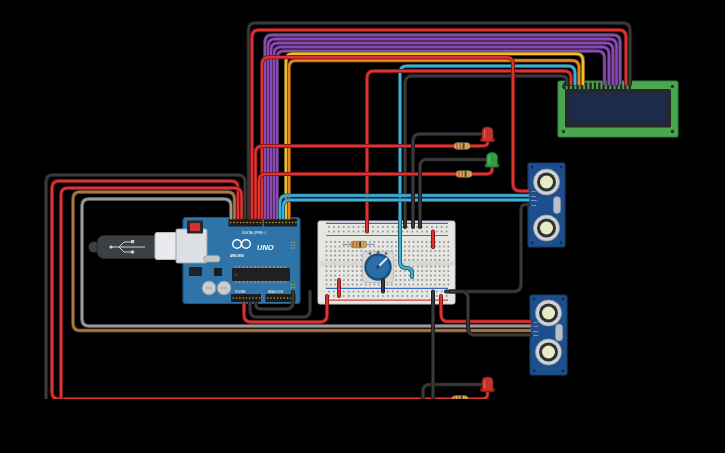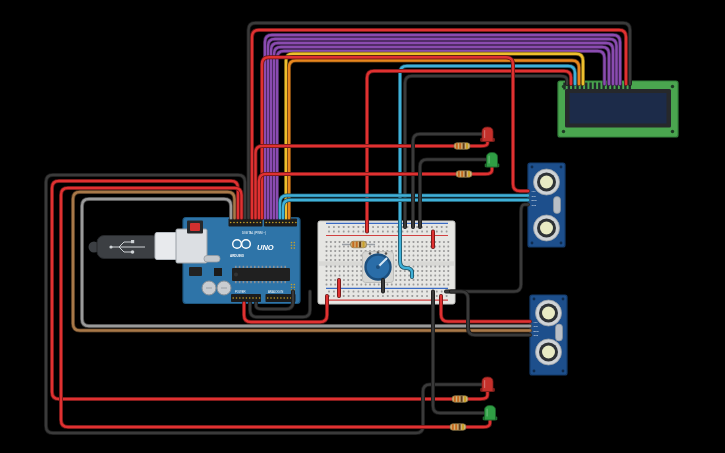--- a/index.html
+++ b/index.html
@@ -1,16 +1,16 @@
 <!DOCTYPE html>
 <html><head>
 <meta charset="utf-8">
 <style>
   html,body{margin:0;padding:0;background:#000;}
-  #stage{position:relative;width:725px;height:453px;background:#000;overflow:hidden;}
+  #stage{position:relative;width:725px;height:399px;background:#000;overflow:hidden;}
   svg{display:block;}
   text{font-family:"Liberation Sans", sans-serif;}
 </style>
 </head>
 <body>
 
 <div id="stage">
     <svg width="725" height="453" viewBox="0 0 725 453">
       <rect x="0" y="0" width="725" height="453" fill="#000000"></rect>
       <g>

